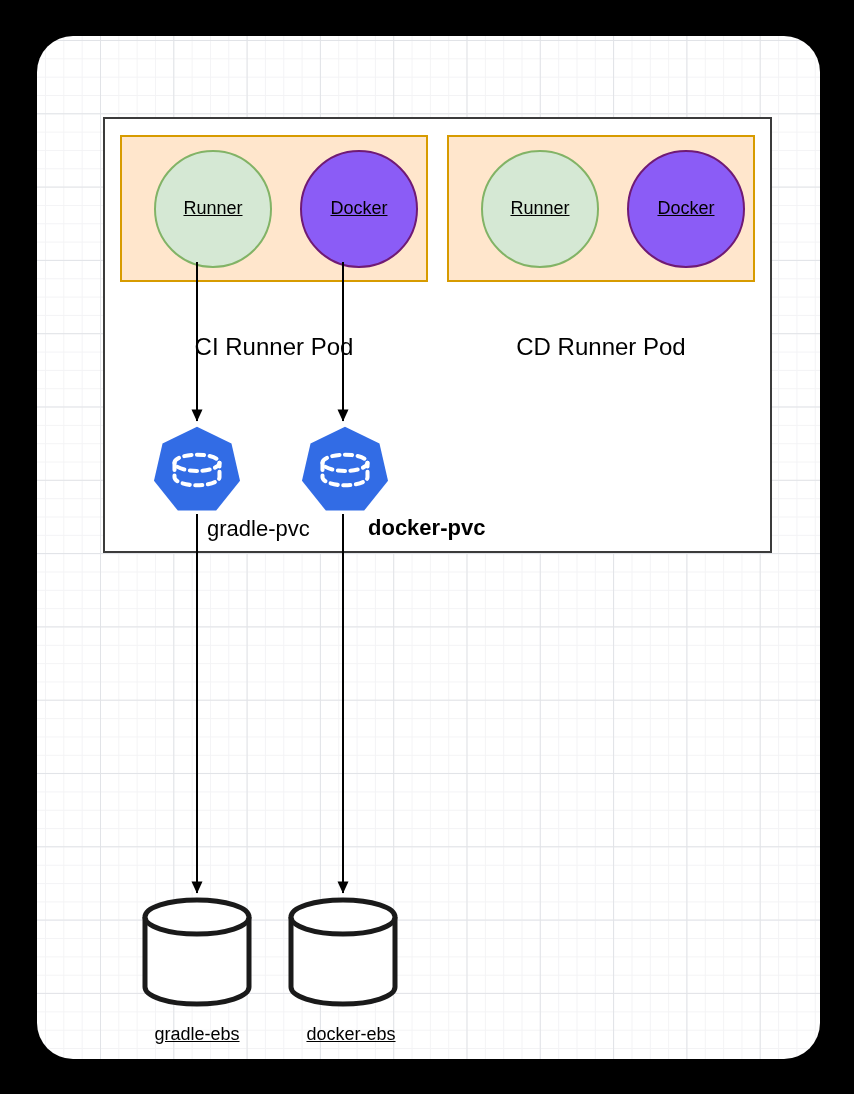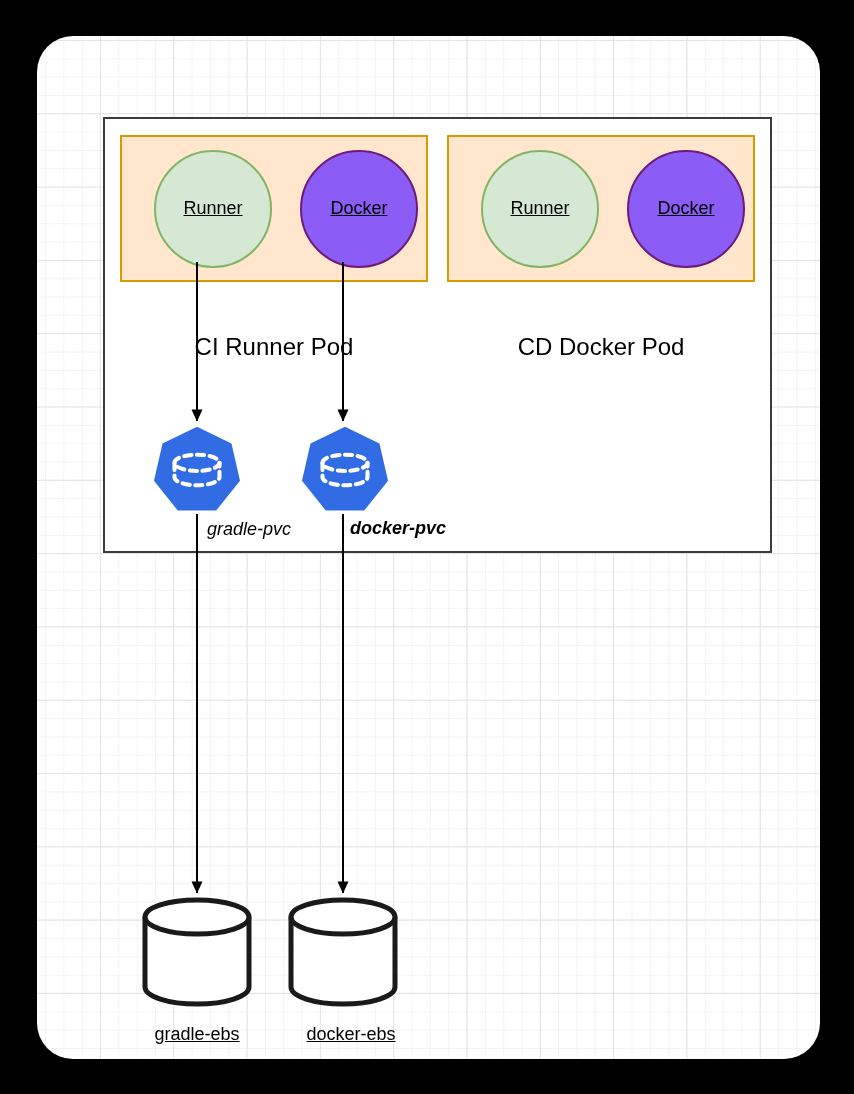--- a/index.html
+++ b/index.html
@@ -59,23 +59,23 @@
     width: 308px; text-align: center;
     font-size: 24px; line-height: 22px; margin-top: 41px;
   }
   .pod-label-ci { left: 83px; }
   .pod-label-cd { left: 410px; }
 
   .pvc-icon { position: absolute; width: 90px; height: 90px; top: 389px; }
   .pvc-gradle { left: 115px; }
   .pvc-docker { left: 263px; }
 
-  .pvc-label { position: absolute; font-size: 18px; line-height: 20px; white-space: nowrap; font-style: italic; }
+  .pvc-label { position: absolute; font-size: 22px; line-height: 20px; white-space: nowrap; }
   .pvc-label-gradle { left: 170px; top: 483px; }
-  .pvc-label-docker { left: 313px; top: 482px; font-weight: bold; }
+  .pvc-label-docker { left: 331px; top: 482px; font-weight: bold; }
 
   .ebs-shape { position: absolute; top: 860px; width: 110px; height: 114px; }
   .ebs-gradle { left: 105px; }
   .ebs-docker { left: 251px; }
 
   .ebs-label {
     position: absolute; top: 988px; width: 110px;
     text-align: center; font-size: 18px; white-space: nowrap; text-decoration: underline;
   }
   .ebs-label-gradle { left: 105px; }
@@ -102,21 +102,21 @@
     <div class="pod-label pod-label-ci">CI Runner Pod</div>
 
     <div class="pod-box pod-cd">
       <div class="node-circle node-runner">
         <span>Runner</span>
       </div>
       <div class="node-circle node-docker">
         <span>Docker</span>
       </div>
     </div>
-    <div class="pod-label pod-label-cd">CD Docker Pod</div>
+    <div class="pod-label pod-label-cd">CD Runner Pod</div>
 
     <svg class="pvc-icon pvc-gradle" viewBox="0 0 100 100">
       <polygon points="50,2 11.7,20.5 2.2,61.9 28.7,95.1 71.3,95.1 97.8,61.9 88.3,20.5" fill="#326CE5"></polygon>
       <g stroke="#ffffff" stroke-width="4.5" fill="none" stroke-linecap="round" stroke-dasharray="8 6">
         <ellipse cx="50" cy="42" rx="25" ry="9"></ellipse>
         <path d="M25,42 L25,58 A25,9 0 0 0 75,58 L75,42"></path>
       </g>
     </svg>
     <div class="pvc-label pvc-label-gradle">gradle-pvc</div>
 

